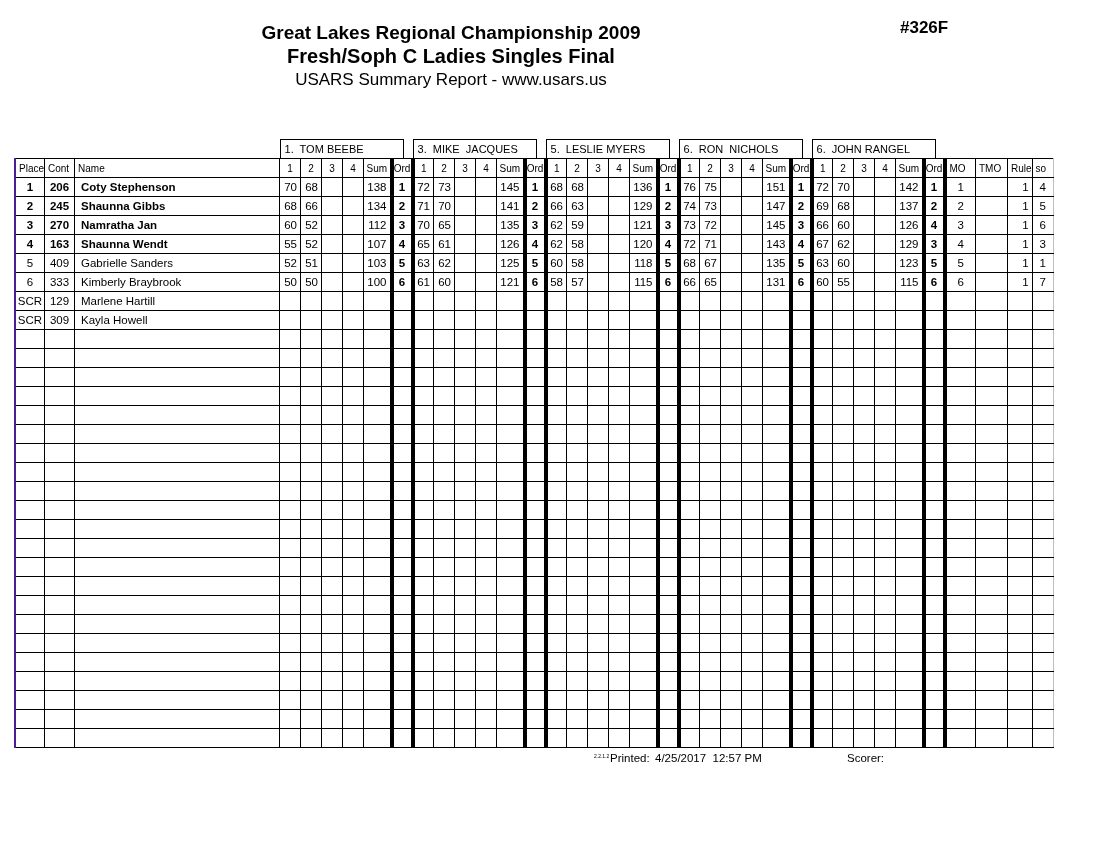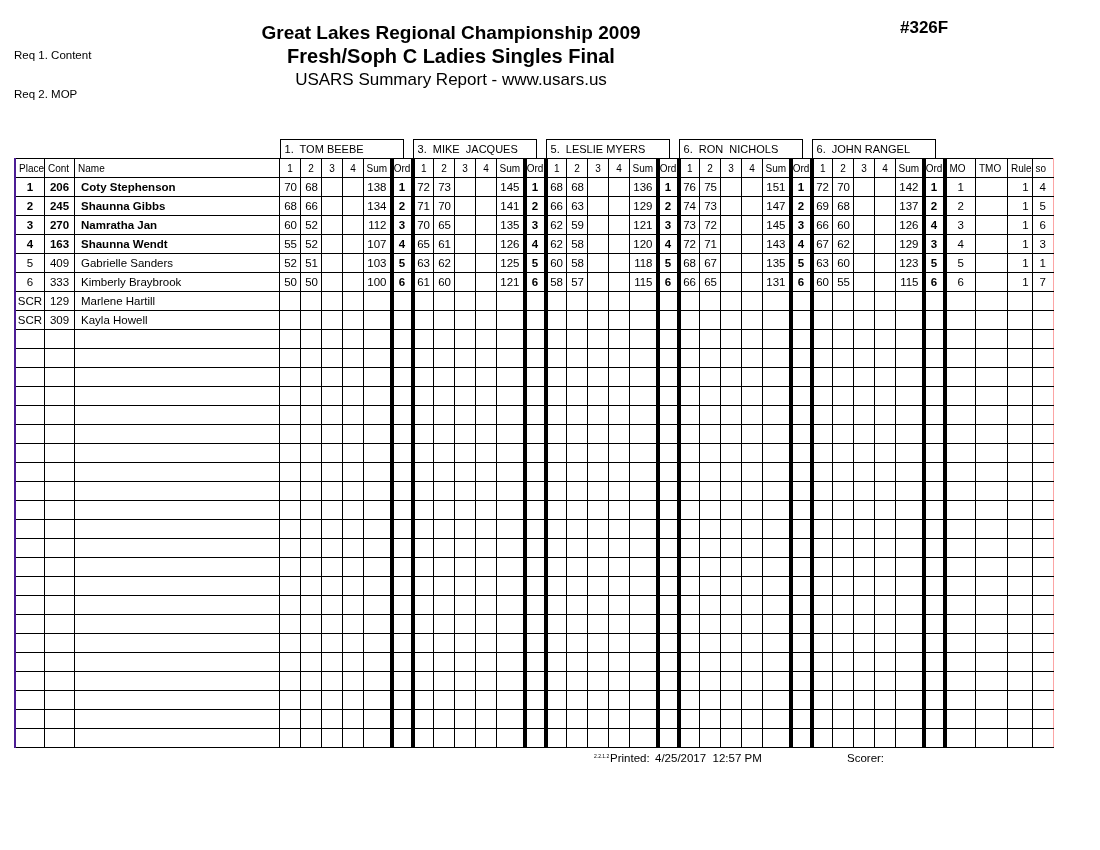--- a/index.html
+++ b/index.html
@@ -36,24 +36,20 @@
   .f-version{position:absolute;left:594px;top:1px;font-size:5px;}
   .f-printed-label{position:absolute;left:610px;top:0;}
   .f-printed-value{position:absolute;left:655px;top:0;white-space:pre;}
   .f-scorer{position:absolute;left:847px;top:0;}
 </style>
 </head>
 <body>
 
 <div class="page">
 
-  <div class="req-block">
-    <div>Req 1. Content</div>
-    <div>Req 2. MOP</div>
-  </div>
 
   <div class="title-block">
     <div class="title-main">Great Lakes Regional Championship 2009</div>
     <div class="title-event">Fresh/Soph C Ladies Singles Final</div>
     <div class="title-report">USARS Summary Report - www.usars.us</div>
   </div>
 
   <div class="report-number">#326F</div>
 
   <table id="results-table">

